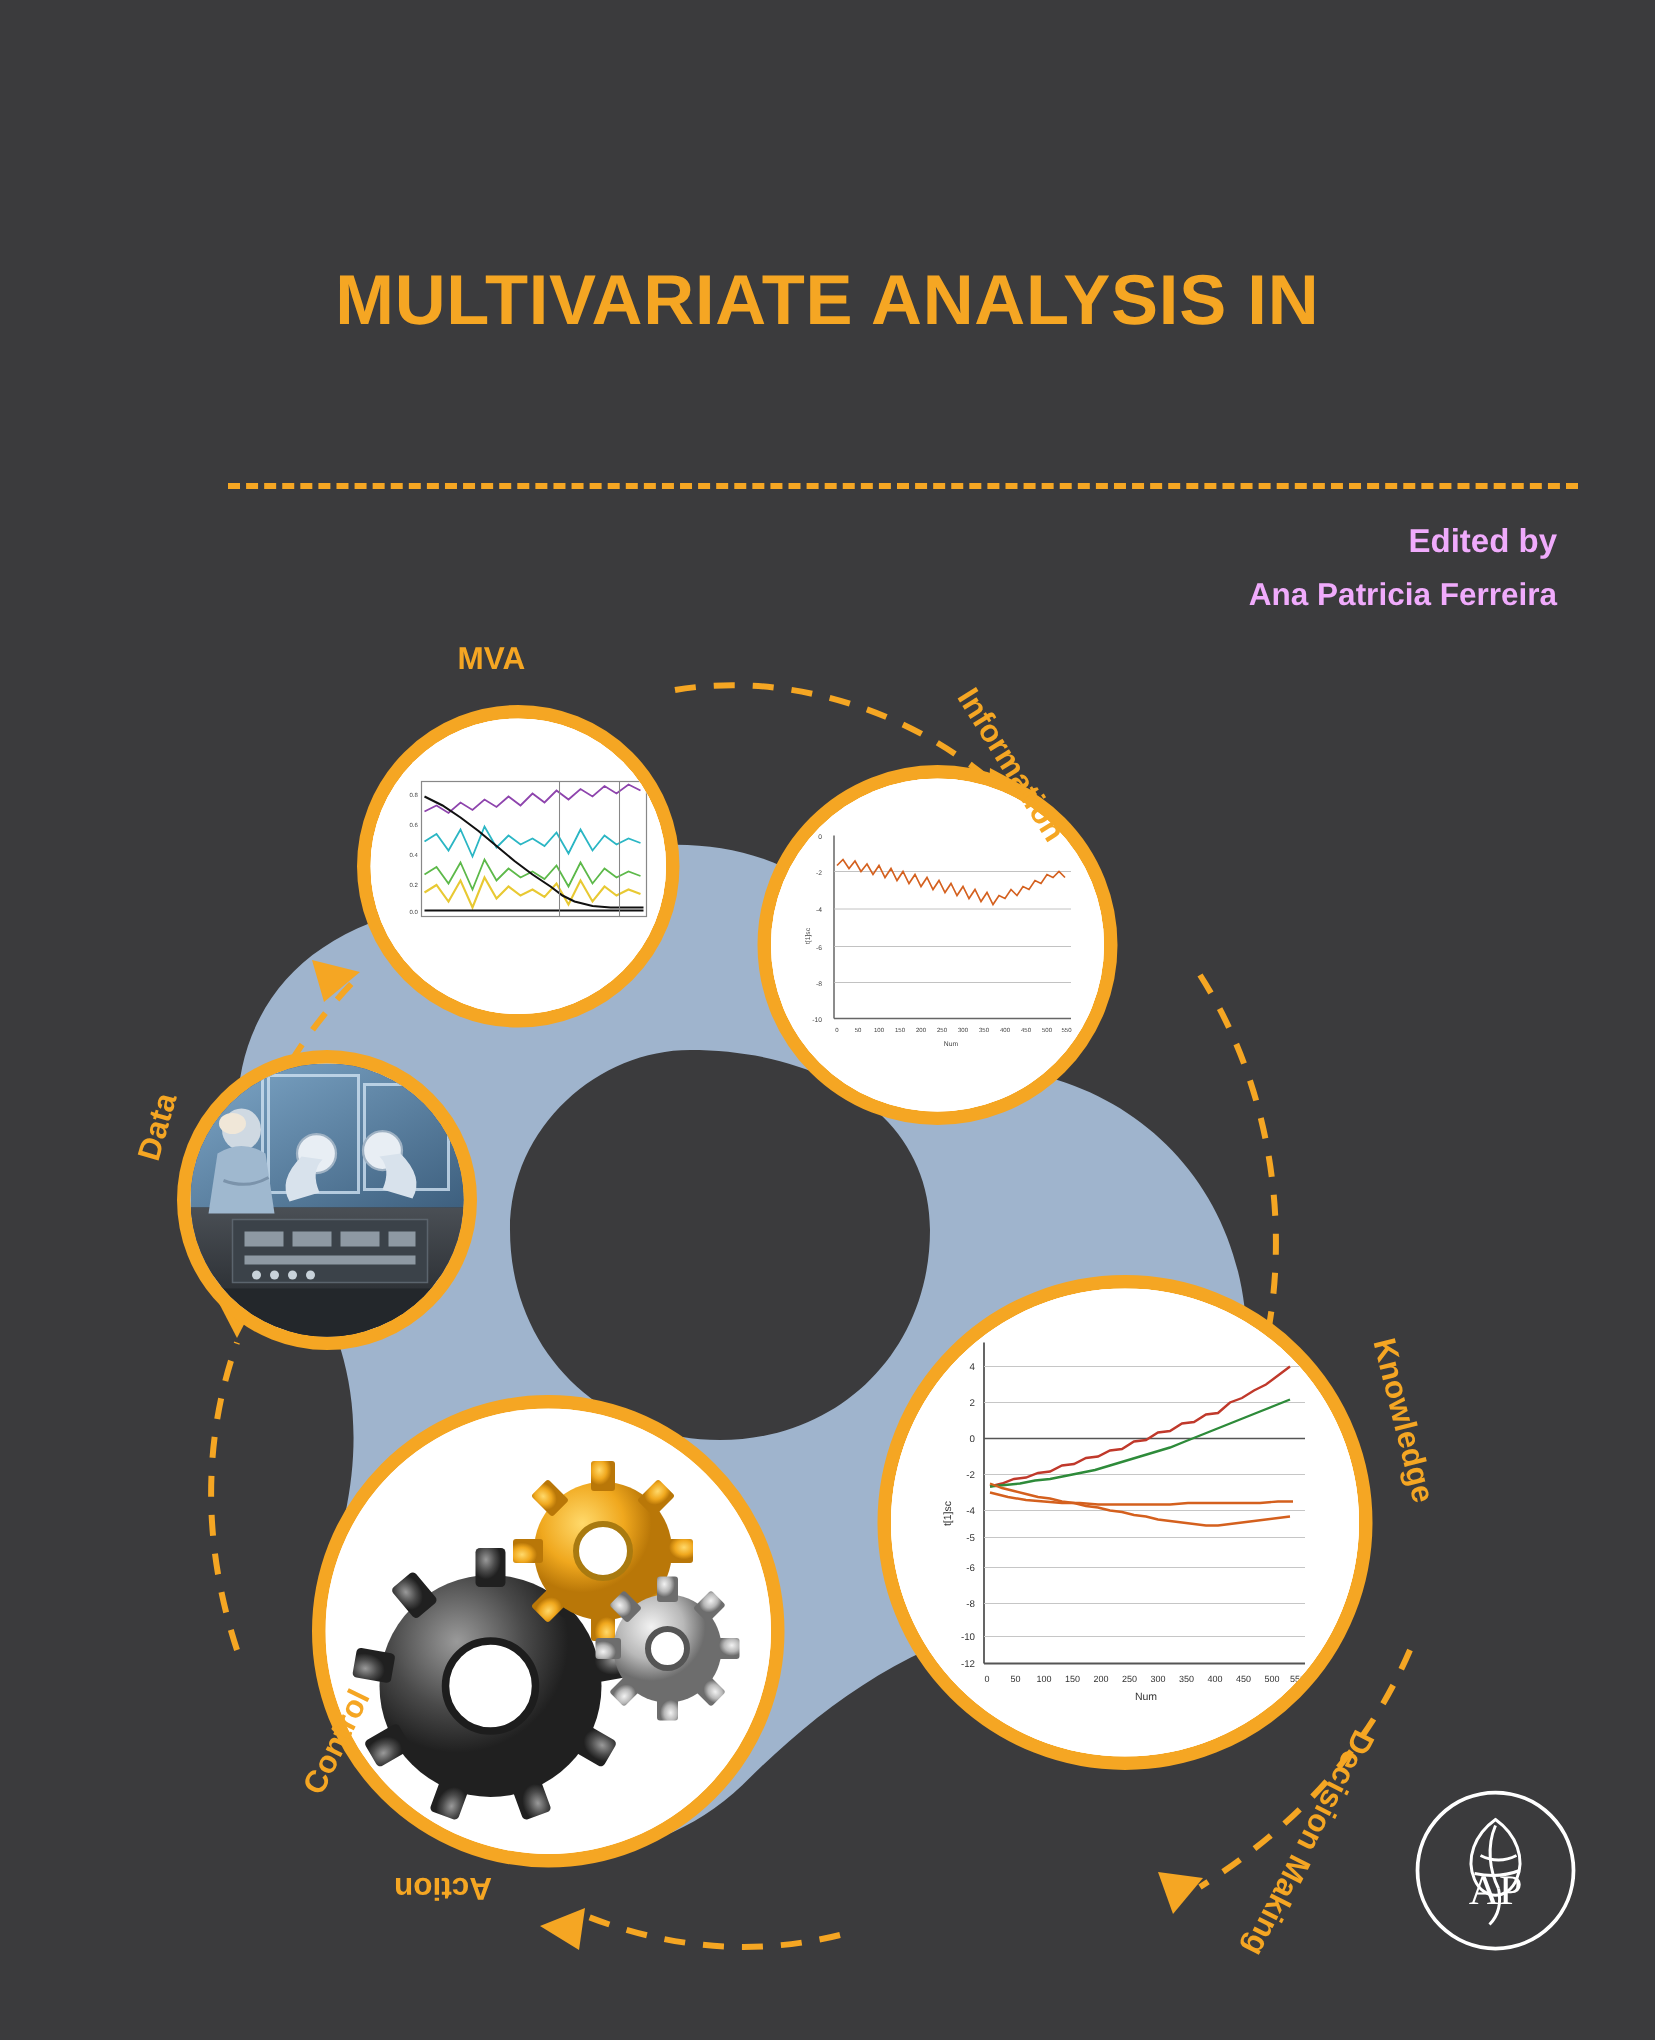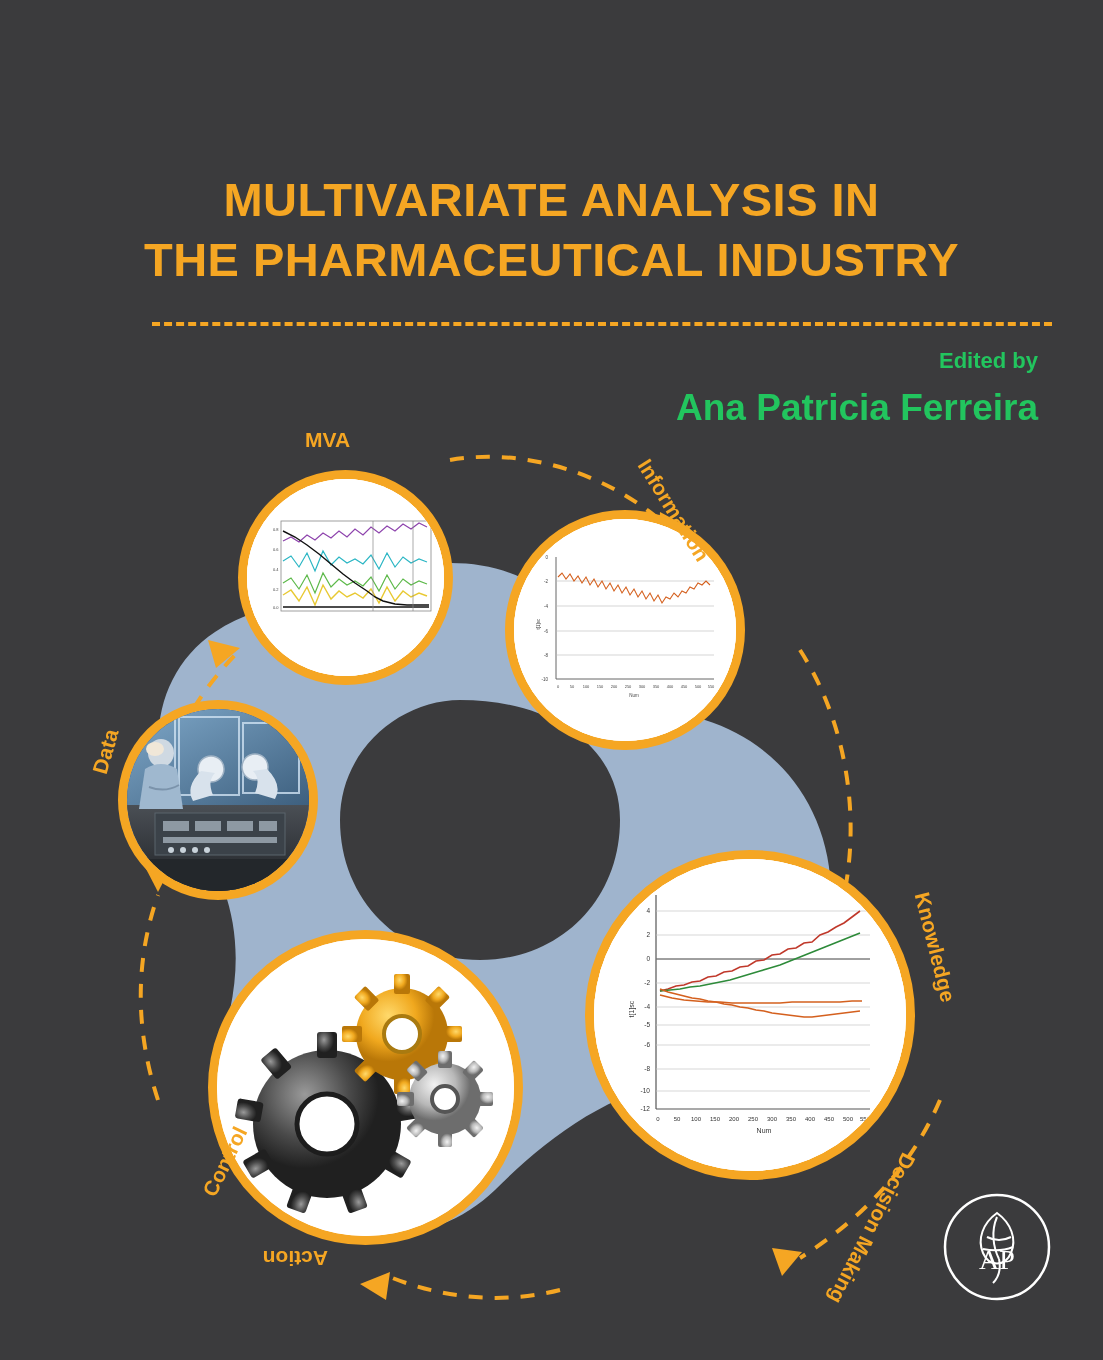--- a/index.html
+++ b/index.html
@@ -42,29 +42,29 @@
     height: 0;
     border-top: 4px dashed #f5a623;
   }
 
   
   #editors {
     position: absolute;
     right: 65px;
     top: 348px;
     text-align: right;
-    color: #22c55e;
+    color: #f0abfc;
   }
   #edited-by {
     font-size: 22px;
     font-weight: bold;
     margin-bottom: 8px;
   }
   .editor-name {
-    font-size: 37px;
+    font-size: 21px;
     font-weight: bold;
     line-height: 1.42;
     white-space: nowrap;
   }
 
   
   #cycle {
     position: absolute;
     left: 40px;
     top: 400px;
@@ -129,21 +129,20 @@
     width: 108px;
     height: 108px;
   }
   #publisher-logo svg { display:block; }
 </style>
 </head>
 <body>
 
 <div id="title-block">
   <div class="title-line">Multivariate Analysis in</div>
-  <div class="title-line">the Pharmaceutical Industry</div>
 </div>
 <div id="title-rule"></div>
 
 <div id="editors">
   <div id="edited-by">Edited by</div>
   <div class="editor-name">Ana Patricia Ferreira</div>
 </div>
 
 <div id="cycle">
 

